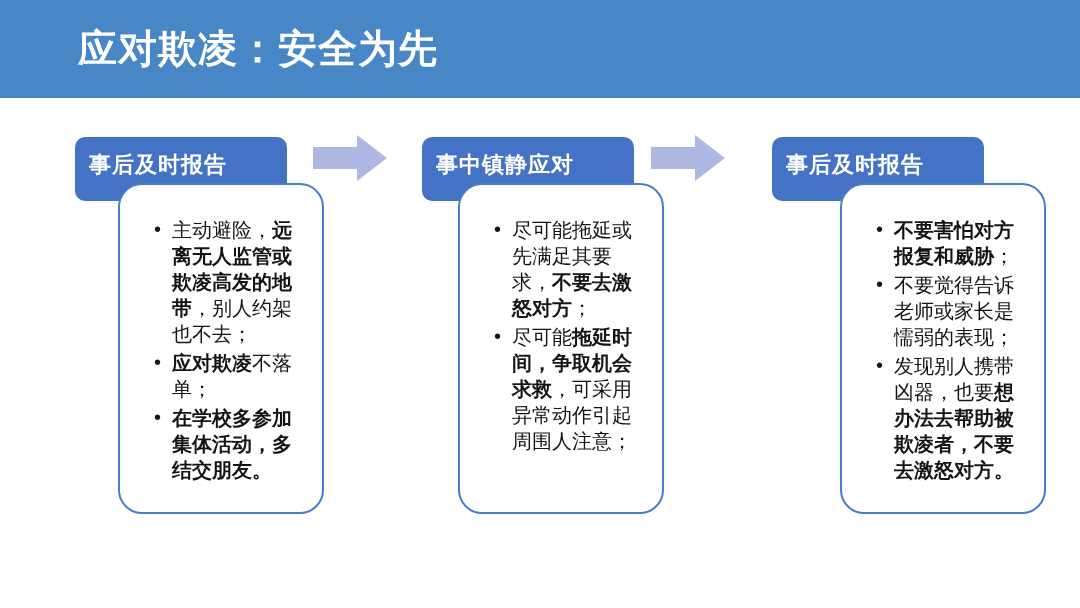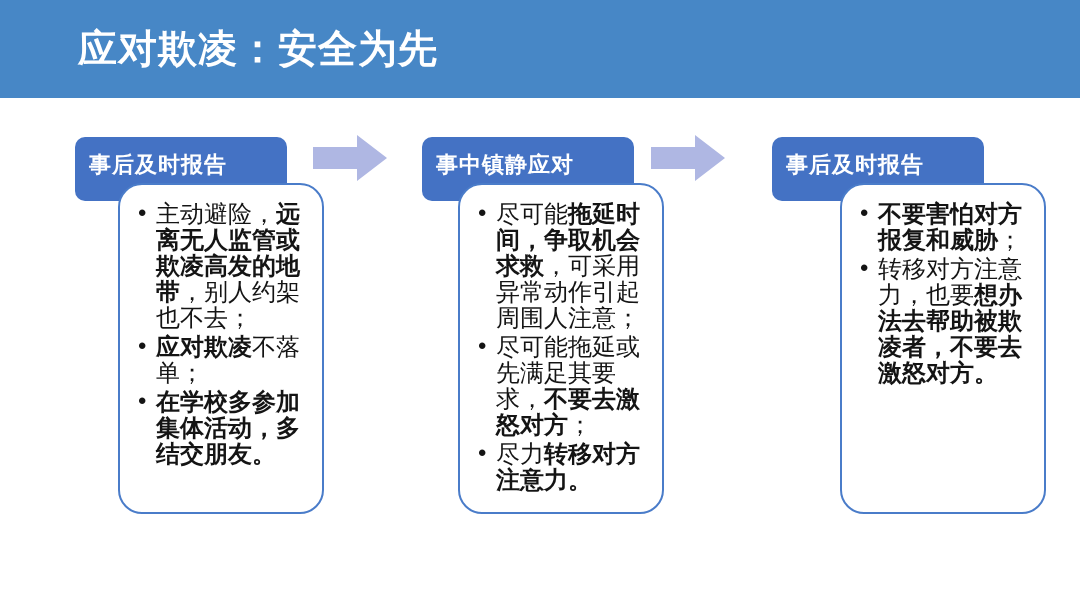--- a/index.html
+++ b/index.html
@@ -26,22 +26,22 @@
     color:var(--header-text,#ffffff); font-size:22px; font-weight:700;
     padding:13px 0 0 14px; box-sizing:border-box; z-index:1; letter-spacing:1px;
   }
   .card {
     position:absolute; top:183px; width:206px; height:331px;
     background:#ffffff; border:2px solid var(--card-border,#4A7CC9);
     border-radius:24px; box-sizing:border-box; z-index:2;
     padding:16px 6px 8px 15px;
   }
   ul.bullets {
-    margin:0; padding:0; list-style:none;
-    font-size:24px; line-height:26px; color:var(--text,#141414);
+    margin:16px; padding:0; list-style:none;
+    font-size:20px; line-height:26px; color:var(--text,#141414);
   }
   ul.bullets li { position:relative; padding-left:21px; margin-bottom:3px; }
   ul.bullets li::before { content:"\2022"; position:absolute; left:3px; top:-1px; }
   .seg-bold { font-weight:700; }
   .arrow { position:absolute; top:135px; z-index:0; }
   #step-header-1, #card-1 { left:75px; }
   #card-1 { left:118px; }
   #step-header-2 { left:422px; }
   #card-2 { left:458px; }
   #step-header-3 { left:772px; }
@@ -71,35 +71,35 @@
 
   <svg class="arrow" id="arrow-1" width="74" height="46" viewBox="0 0 74 46" aria-hidden="true">
     <polygon points="0,12 44,12 44,0 74,23 44,46 44,34 0,34" style="fill:var(--arrow-blue,#AFB7E3)"></polygon>
   </svg>
 
   <div class="step-header" id="step-header-2">
     <span>事中镇静应对</span>
   </div>
   <div class="card" id="card-2">
     <ul class="bullets">
+        <li><span class="seg">尽可能拖延或先满足其要求，</span><span class="seg-bold">不要去激怒对方</span><span class="seg">；</span></li>
         <li><span class="seg">尽可能</span><span class="seg-bold">拖延时间，争取机会求救</span><span class="seg">，可采用异常动作引起周围人注意；</span></li>
-        <li><span class="seg">尽可能拖延或先满足其要求，</span><span class="seg-bold">不要去激怒对方</span><span class="seg">；</span></li>
-        <li><span class="seg">尽力</span><span class="seg-bold">转移对方注意力。</span></li>
       </ul>
   </div>
 
   <svg class="arrow" id="arrow-2" width="74" height="46" viewBox="0 0 74 46" aria-hidden="true">
     <polygon points="0,12 44,12 44,0 74,23 44,46 44,34 0,34" style="fill:var(--arrow-blue,#AFB7E3)"></polygon>
   </svg>
 
   <div class="step-header" id="step-header-3">
     <span>事后及时报告</span>
   </div>
   <div class="card" id="card-3">
     <ul class="bullets">
         <li><span class="seg-bold">不要害怕对方报复和威胁</span><span class="seg">；</span></li>
-        <li><span class="seg">转移对方注意力，也要</span><span class="seg-bold">想办法去帮助被欺凌者，不要去激怒对方。</span></li>
+        <li><span class="seg">不要觉得告诉老师或家长是懦弱的表现；</span></li>
+        <li><span class="seg">发现别人携带凶器，也要</span><span class="seg-bold">想办法去帮助被欺凌者，不要去激怒对方。</span></li>
       </ul>
   </div>
 
   <footer class="bottom-bar"></footer>
 
 </div>
 
 </body></html>

